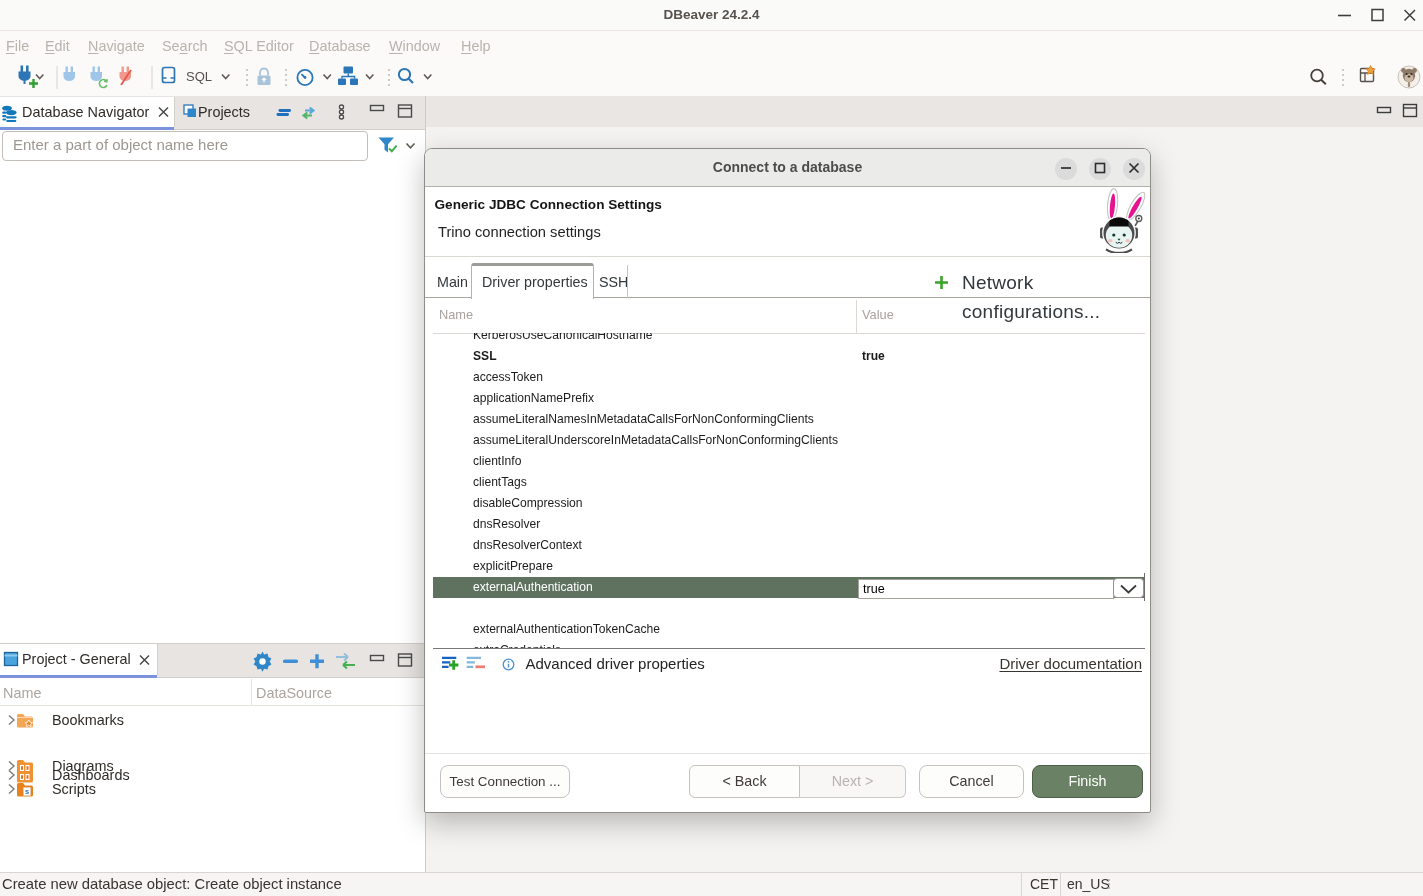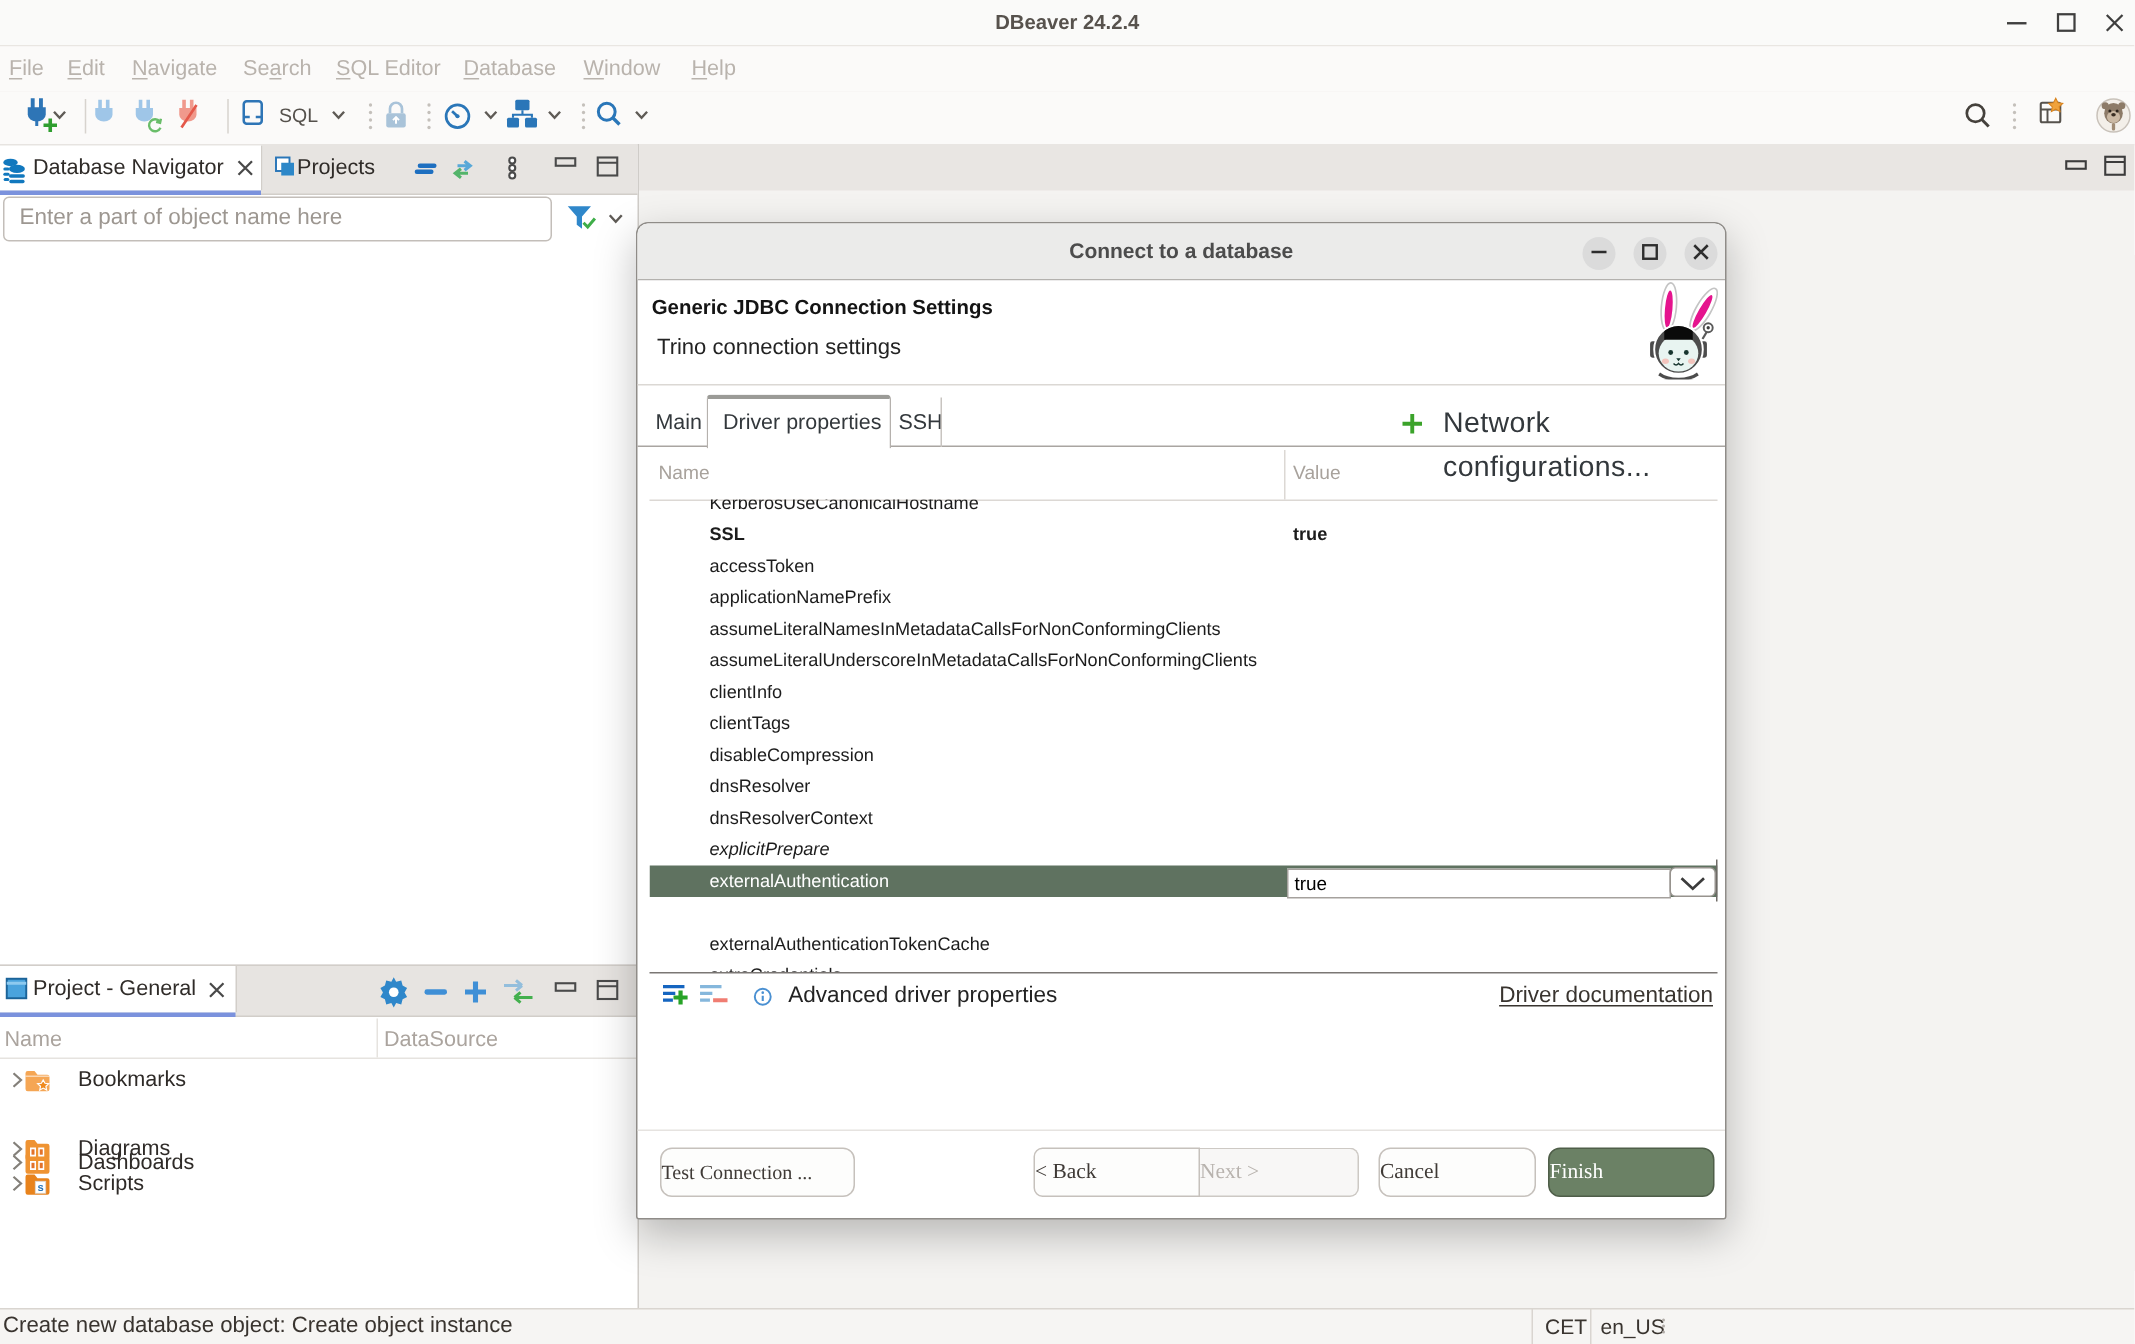--- a/index.html
+++ b/index.html
@@ -70,21 +70,21 @@
   #val-input{position:absolute;left:425px;top:1.5px;width:250px;height:18px;background:#fff;
      border:1px solid #a5a19d;font-size:12.6px;line-height:18px;color:#000;padding-left:4px;}
   #val-btn{position:absolute;left:679.5px;top:1px;width:31px;height:20px;background:#fff;
      border:1px solid #97938e;border-radius:4px;box-sizing:border-box;}
   
   #dlg-adv-text{left:100.5px;top:505px;font-size:15px;color:#232323;height:20px;line-height:20px;}
   #dlg-doc{top:505px;right:8px;font-size:15px;color:#39342f;height:20px;line-height:20px;
      text-decoration:underline;text-underline-offset:2px;}
   #dlg-btnline{left:0;top:604px;width:725px;height:1px;background:#e6e3e0;}
   .dbtn{top:616px;height:33px;background:#fdfdfc;border:1px solid #c6c1bc;border-radius:8px;
-     box-sizing:border-box;font-size:14.3px;color:#3f3a36;line-height:31px;font-family:Liberation Serif, serif;}
+     box-sizing:border-box;font-size:14.3px;color:#3f3a36;text-align:center;line-height:31px;}
   #btn-next{color:#b8b3ae;background:#f8f7f6;border-color:#cdc9c4;}
   #btn-finish{background:#6b8165;border-color:#4f5e49;color:#fff;}
 </style>
 </head>
 <body>
 
 <div class="abs" id="titlebar"></div>
 <div class="abs" id="title-text">DBeaver 24.2.4</div>
 <svg class="abs" style="left:1330px;top:0;" width="93" height="30">
   <path d="M8,15.5 h13" stroke="#3f3f3f" stroke-width="1.6"></path>
@@ -448,21 +448,21 @@
       </div>
     <div class="drow" style="top:160.7px;">
         <span>disableCompression</span>
       </div>
     <div class="drow" style="top:181.7px;">
         <span>dnsResolver</span>
       </div>
     <div class="drow" style="top:202.7px;">
         <span>dnsResolverContext</span>
       </div>
-    <div class="drow" style="top:223.7px;font-style:italic;">
+    <div class="drow" style="top:223.7px;">
         <span>explicitPrepare</span>
       </div>
     <div id="selrow" style="top:244.7px;">
         <span>externalAuthentication</span>
       <div id="val-input">true</div>
       <div id="val-btn">
           <svg width="29" height="18" style="position:absolute;left:0;top:0;">
             <path d="M7,6.5 l7.5,7 l7.5,-7" stroke="#3c3c3c" stroke-width="1.8" fill="none"></path>
           </svg>
         </div>

